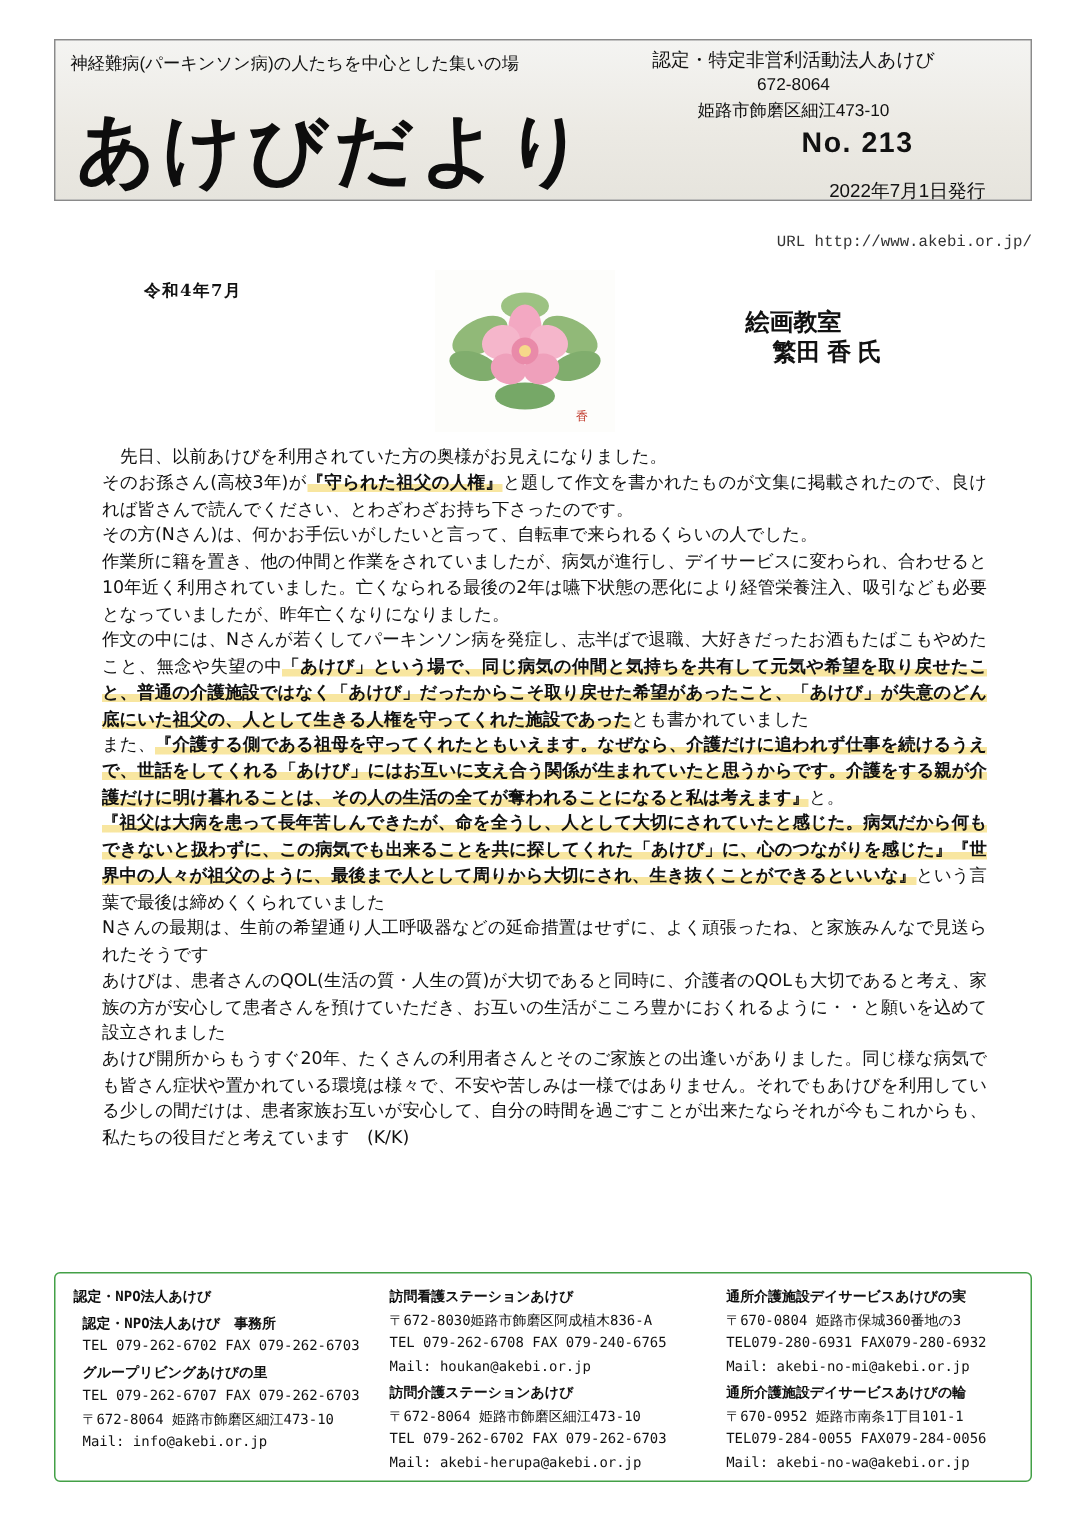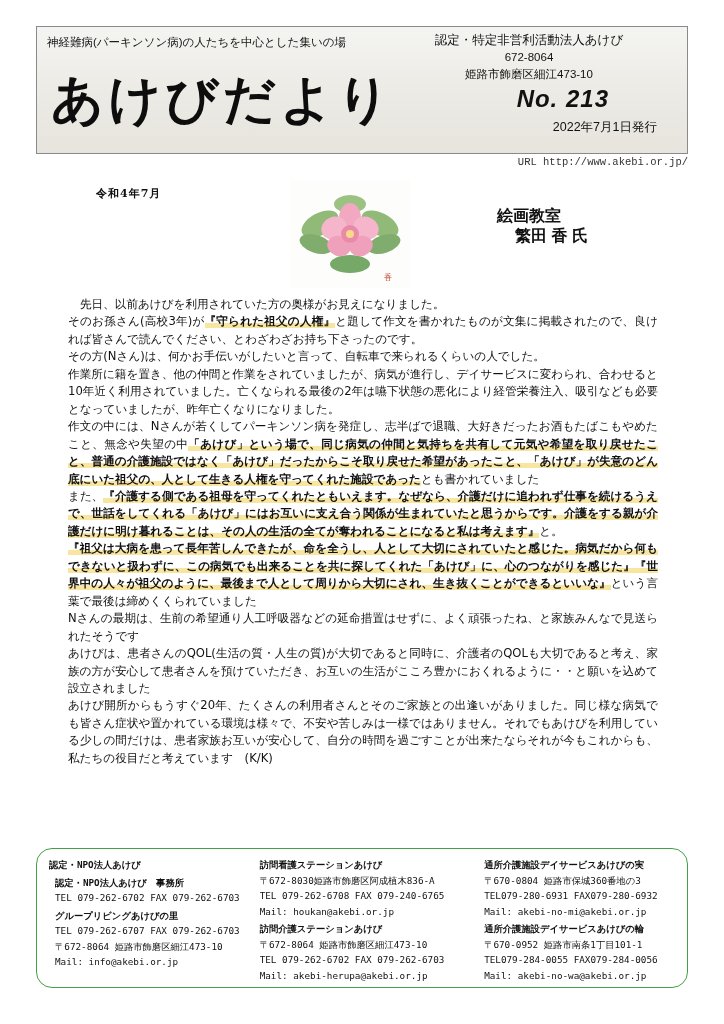--- a/index.html
+++ b/index.html
@@ -22,21 +22,21 @@
     box-sizing: border-box;
     padding: 0;
   }
 
   
   .masthead {
     position: absolute;
     left: 36px;
     top: 26px;
     width: 652px;
-    height: 128px;
+    height: 108px;
     border: 1px solid #8a8a8a;
     background: linear-gradient(180deg,#f4f4f2 0%, #eceae4 55%, #e6e4dd 100%);
     box-sizing: border-box;
   }
   .mast-sub {
     position: absolute;
     left: 10px;
     top: 8px;
     font-size: 11.5px;
     letter-spacing: 0px;
@@ -63,24 +63,23 @@
     font-weight: bold;
     letter-spacing: 4px;
     color: #0d0d0d;
     white-space: nowrap;
     text-align: center;
   }
   .mast-no {
     position: absolute;
     right: 78px;
     top: 58px;
-    font-size: 24px;
+    font-size: 19px;
     font-weight: bold;
     letter-spacing: 1px;
-    font-style: italic;
   }
   .mast-date {
     position: absolute;
     right: 30px;
     top: 92px;
     font-size: 12.5px;
   }
   .mast-url {
     position: absolute;
     left: 36px;
@@ -145,21 +144,21 @@
   }
 
   
   .footer {
     position: absolute;
     left: 36px;
     top: 848px;
     width: 652px;
     height: 140px;
     border: 1px solid #43a047;
-    border-radius: 16px;
+    border-radius: 4px;
     box-sizing: border-box;
     display: flex;
     padding: 8px 6px 6px 8px;
     font-family: "DejaVu Sans Mono", monospace;
     font-size: 9.3px;
     line-height: 15.5px;
     color: #111;
   }
   .footer .col { box-sizing: border-box; }
   .footer .col1 { width: 218px; padding-left: 4px; }

